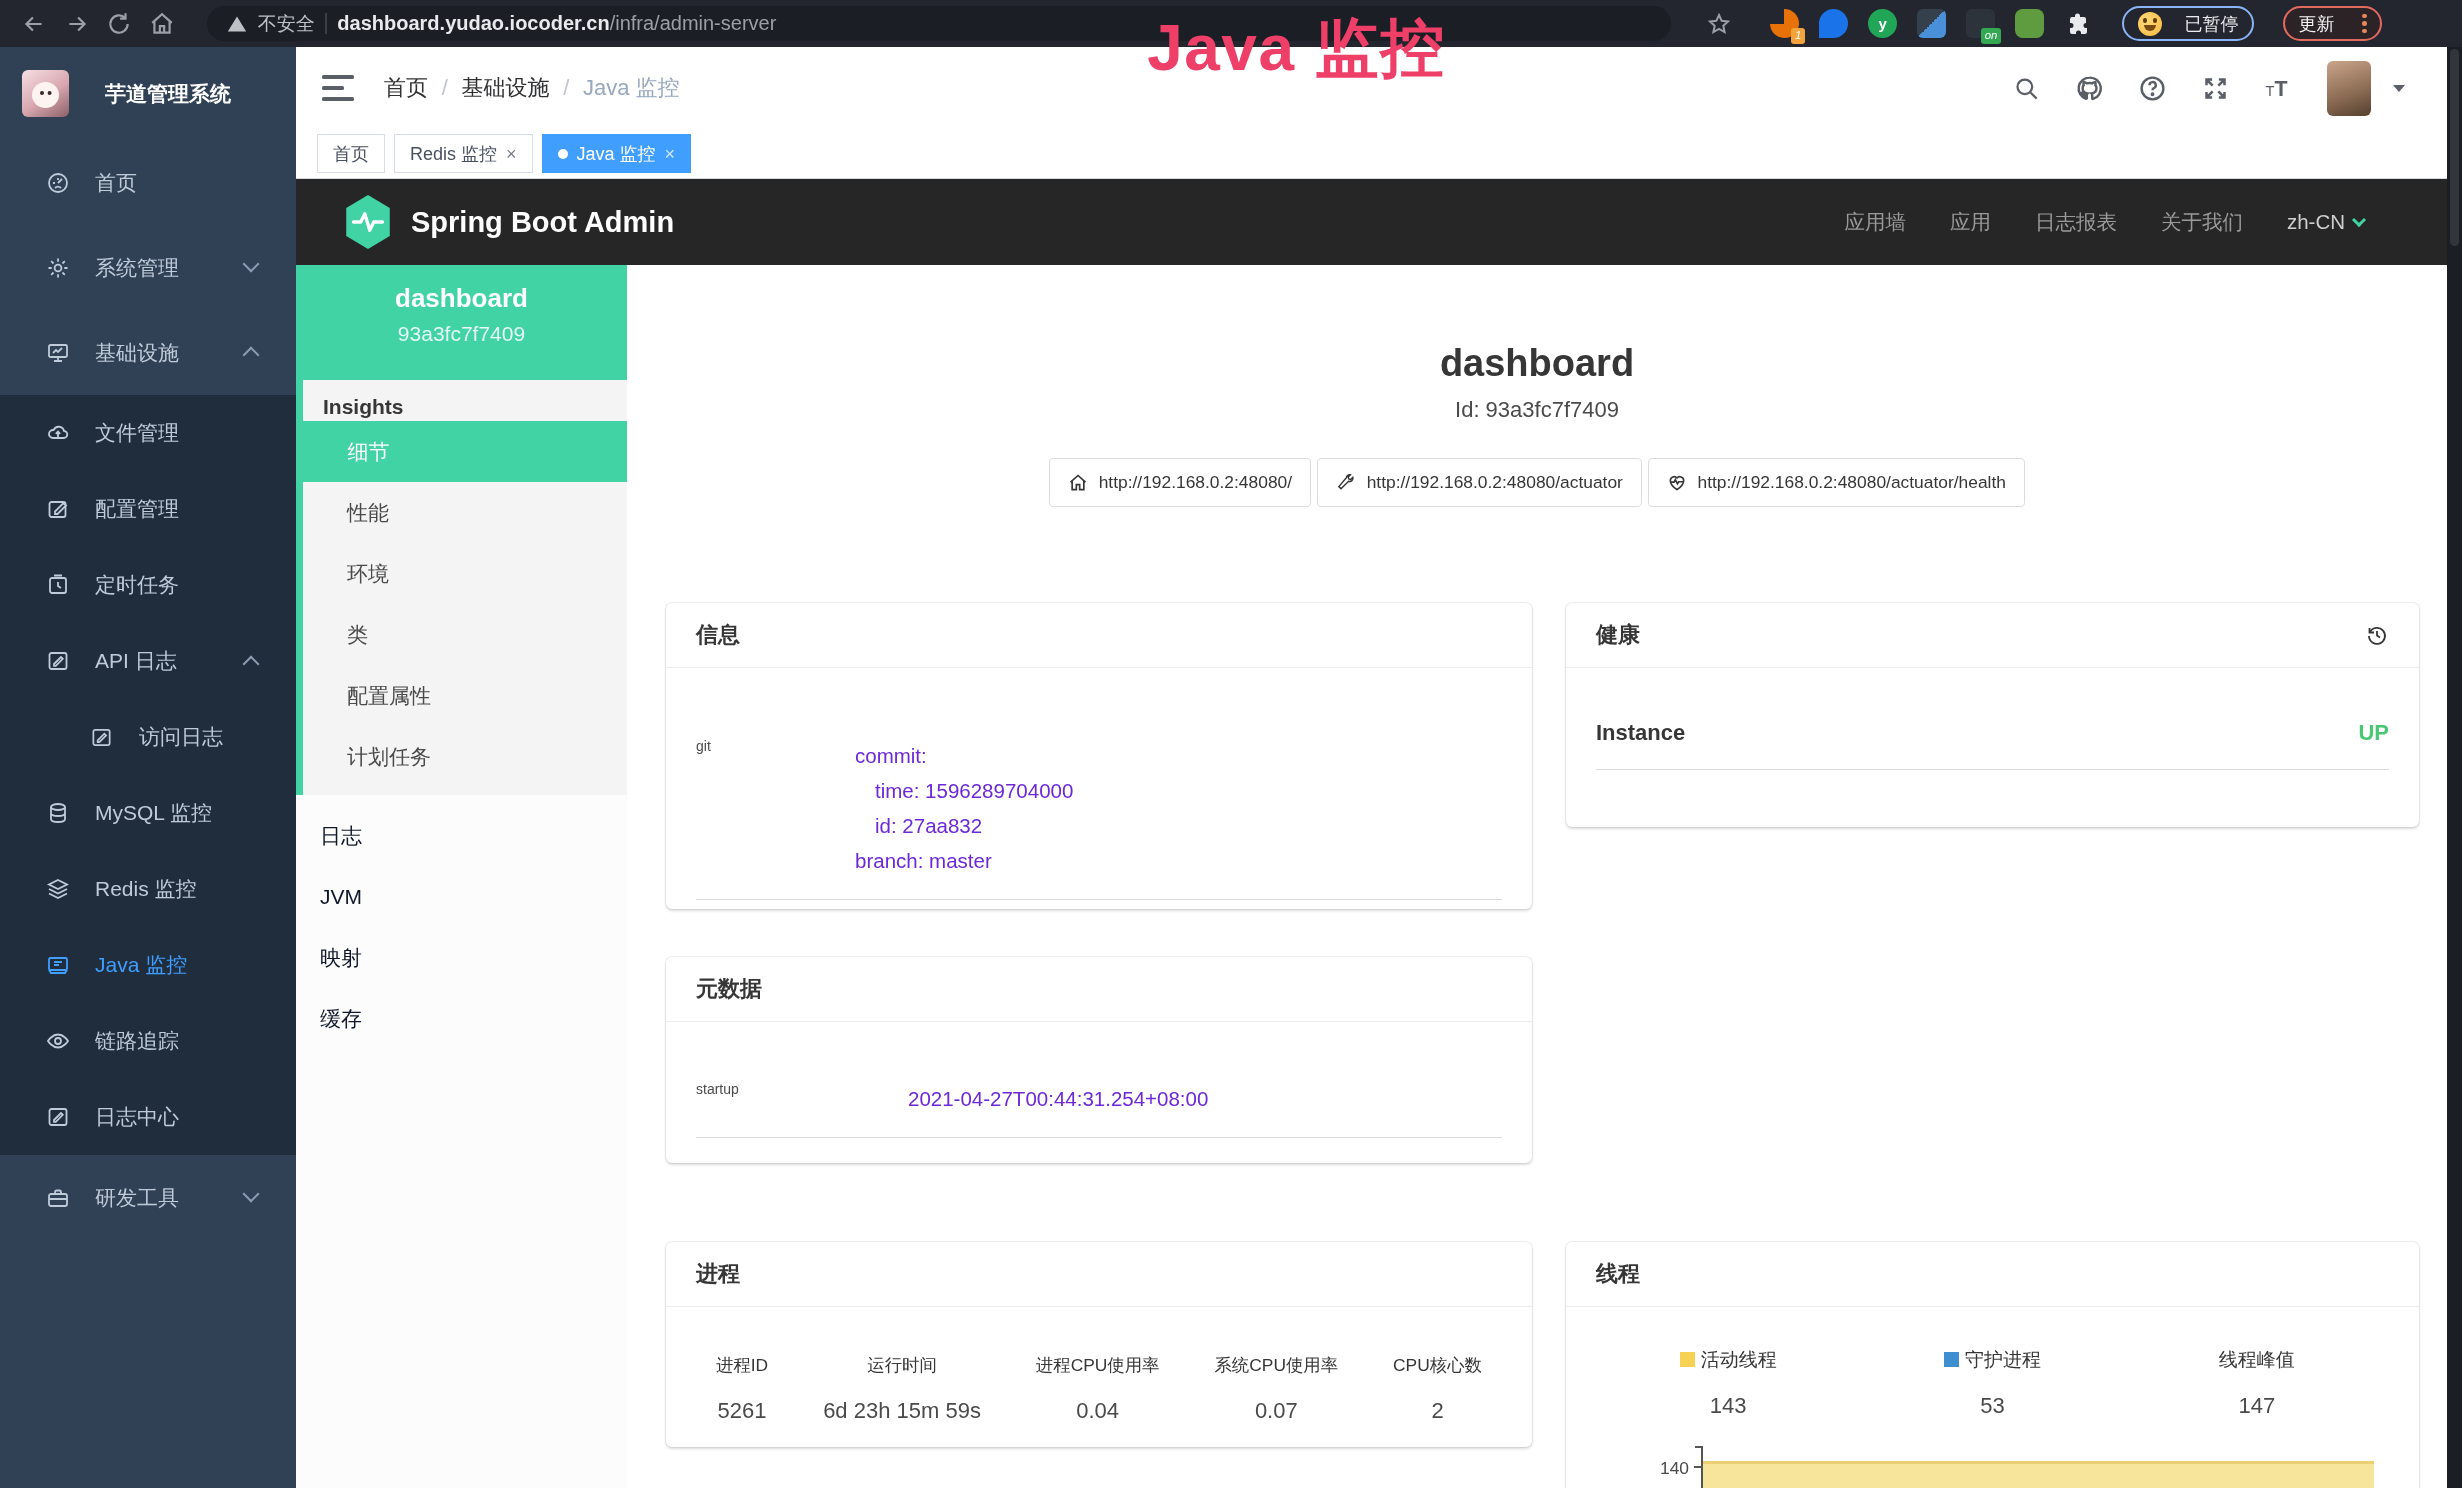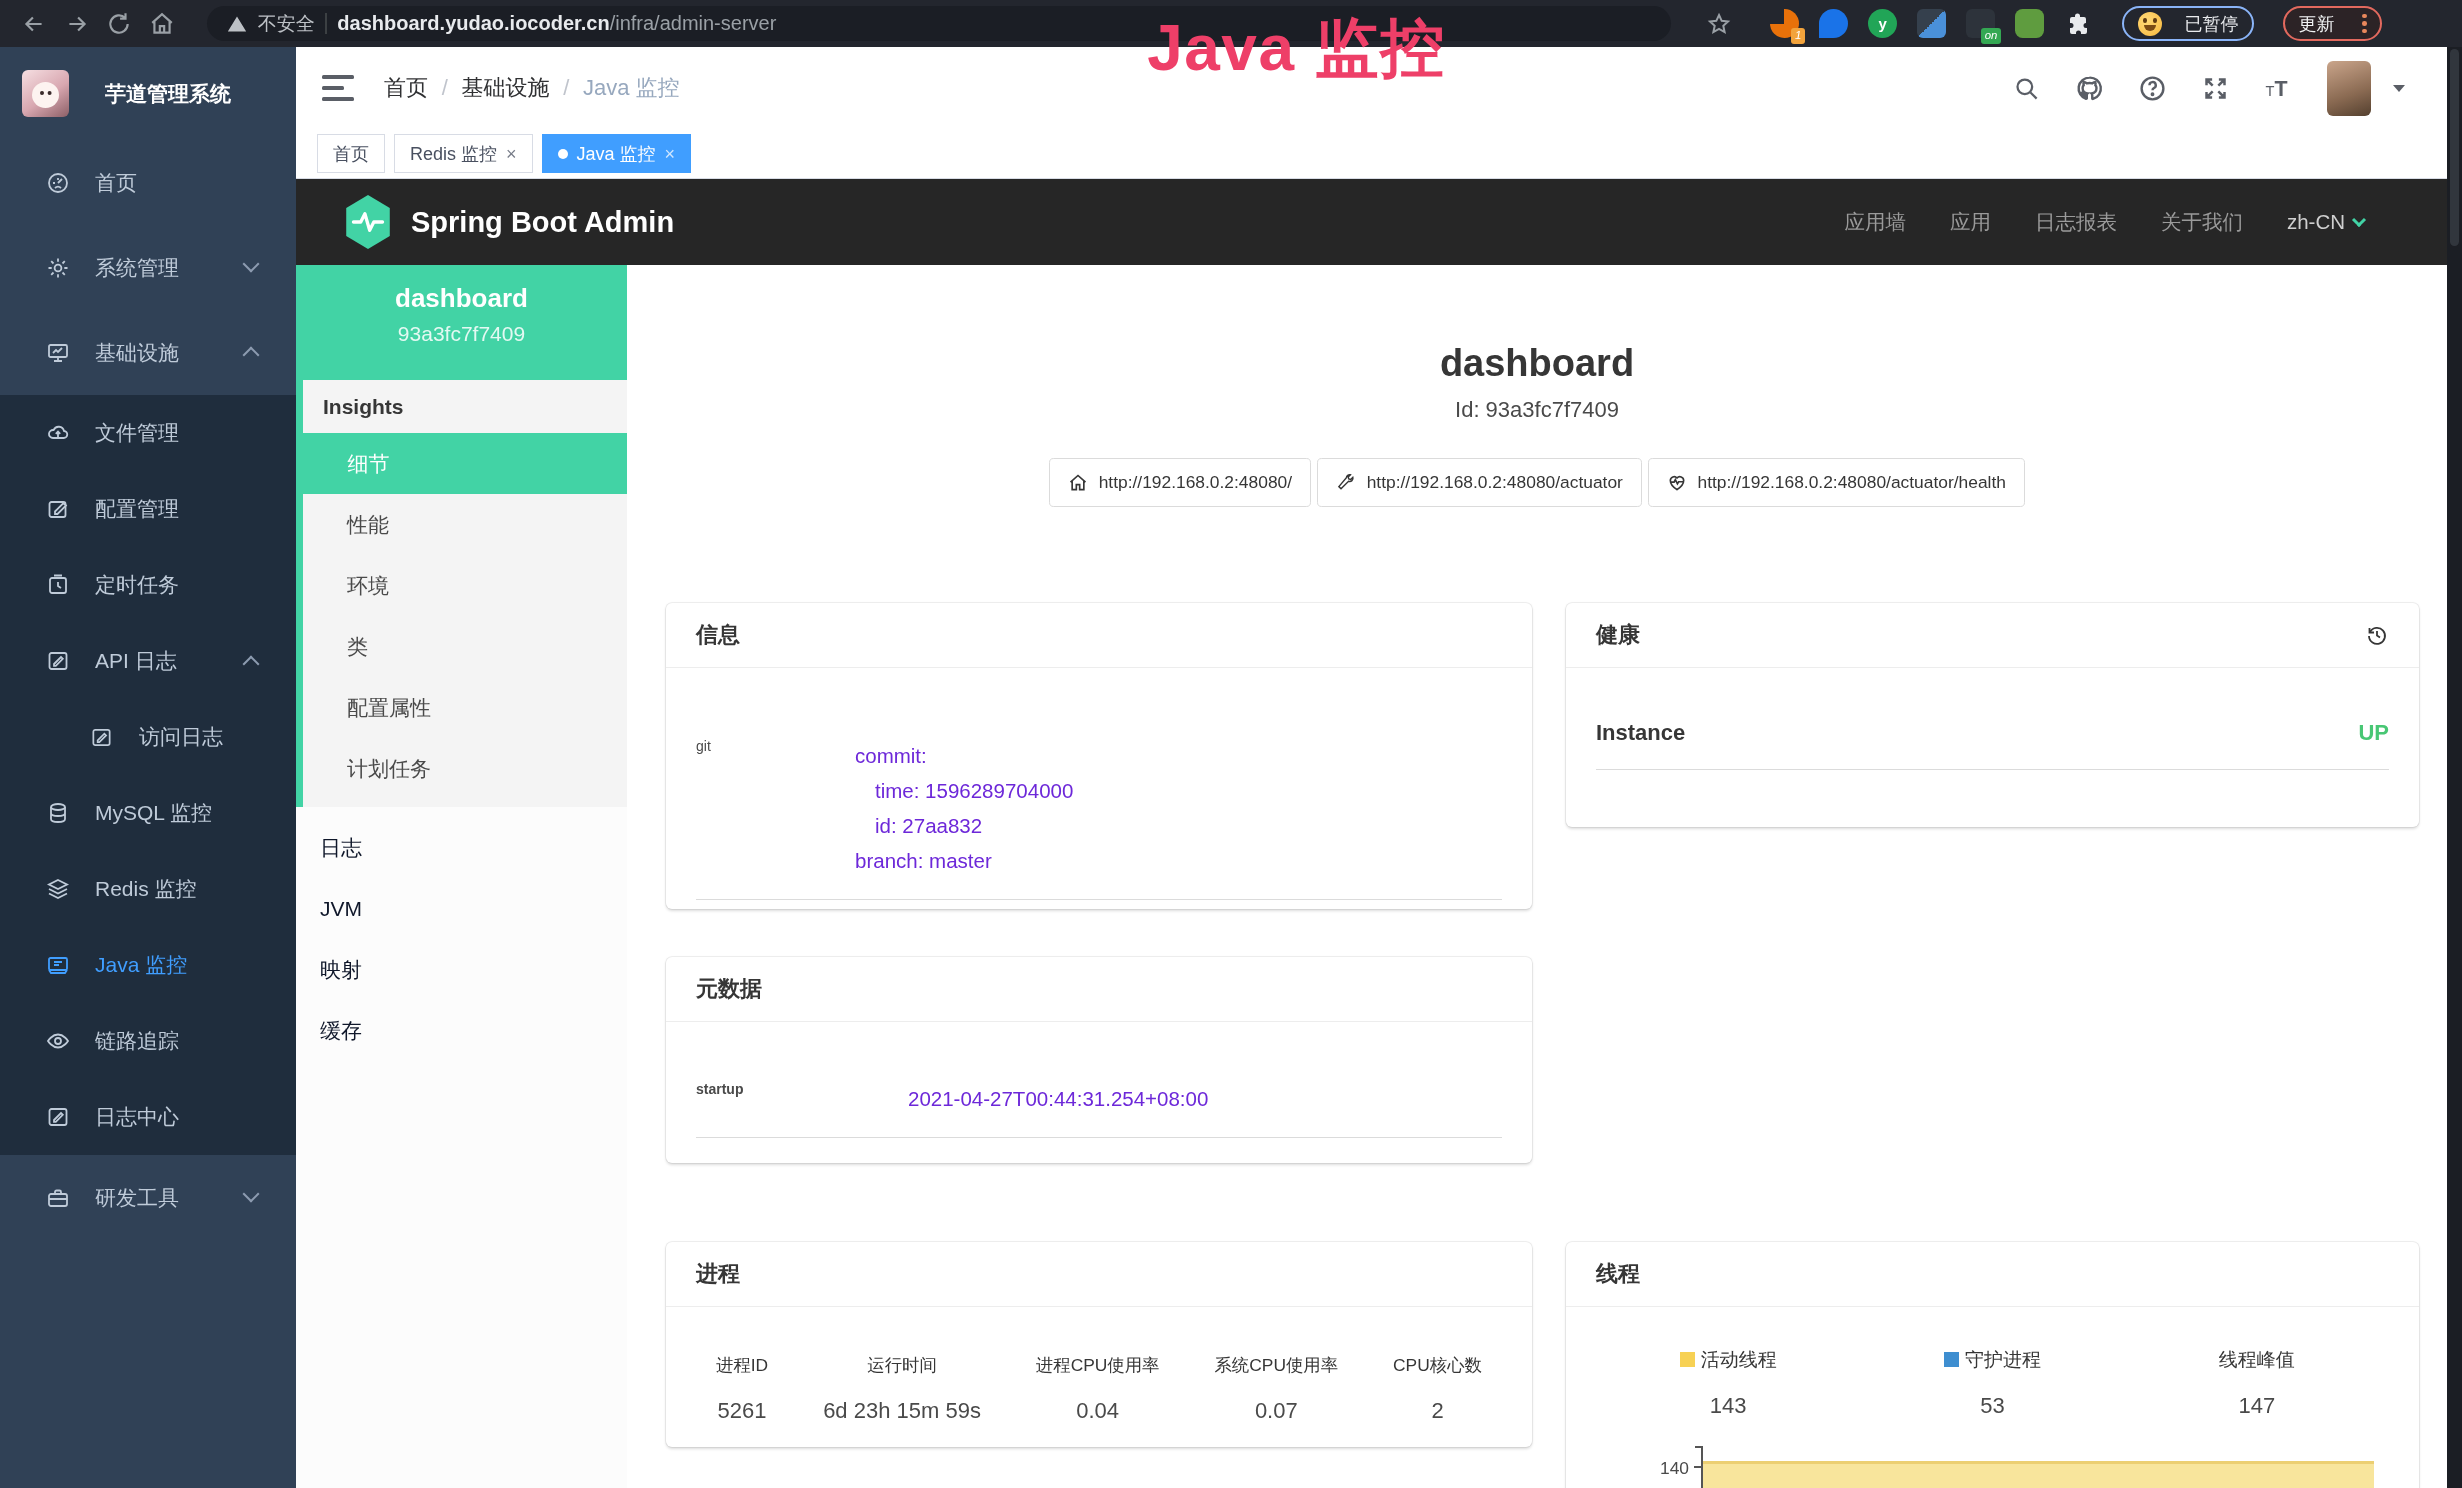--- a/index.html
+++ b/index.html
@@ -80,21 +80,21 @@
   .sba-nav { margin-left:auto; display:flex; align-items:center; gap:44px; font-size:20.5px; color:#9a9a9a; }
   .sba-nav .lang { color:#cfcfcf; display:flex; align-items:center; gap:9px; }
   .chev-green { width:10px; height:10px; border-right:3px solid #42d3a5; border-bottom:3px solid #42d3a5; transform:rotate(45deg); margin-top:-4.6px; }
 
   .sba-body { flex:1; display:flex; min-height:0; background:#fff; }
   .sba-sidebar { width:331px; flex-shrink:0; background:#fcfcfc; }
   .sba-app-header { height:115px; background:#42d3a5; color:#fff; text-align:center; padding-top:18px; }
   .sba-app-name { font-size:26px; font-weight:700; }
   .sba-app-id { font-size:21px; color:rgba(255,255,255,.85); margin-top:7.6px; }
   .sba-group { background:#f4f4f4; border-left:7.6px solid #42d3a5; padding-bottom:7.6px; }
-  .sba-group-label { height:53px; line-height:53px; padding-left:20px; font-size:21px; font-weight:700; color:#363636; }
+  .sba-group-label { height:41px; line-height:53px; padding-left:20px; font-size:21px; font-weight:700; color:#363636; }
   .sba-item { height:61px; line-height:61px; padding-left:44px; font-size:21px; color:#4a4a4a; cursor:pointer; }
   .sba-item.active { background:#42d3a5; color:#fff; margin-left:-7.6px; padding-left:52px; }
   .sba-root { padding-top:10.6px; }
   .sba-root-item { height:61px; line-height:61px; padding-left:24px; font-size:21px; color:#0f172a; cursor:pointer; }
 
   .sba-content { flex:1; position:relative; min-width:0; background:#fff; }
   .sba-title { text-align:center; margin-top:77px; font-size:38px; font-weight:600; color:#363636; }
   .sba-id { text-align:center; margin-top:12px; font-size:22px; color:#4a4a4a; }
   .links-row { display:flex; justify-content:center; gap:6px; margin-top:35px; }
   .link-btn { height:49px; border:0.8px solid #dbdbdb; border-radius:4.6px; background:#fff; display:flex; align-items:center;
@@ -111,21 +111,21 @@
   .card.health { left:939px; top:338px; width:853px; height:224px; }
   .card.metadata { left:39px; top:692px; width:866px; height:206px; }
   .card.process { left:39px; top:977px; width:866px; height:205px; }
   .card.threads { left:939px; top:977px; width:853px; height:512px; }
 
   .kv-row { display:flex; padding:23px 0 21px; border-bottom:0.8px solid #dbdbdb; }
   .kv-label { width:159px; font-size:14px; color:#4a4a4a; flex-shrink:0; }
   .kv-value { font-size:20.5px; color:#6d28d9; line-height:35px; }
   .kv-value .indent { padding-left:20px; }
   .card.info .card-body { padding-top:47px; }
-  .card.metadata .kv-label { width:212px;font-weight:bold; }
+  .card.metadata .kv-label { width:212px; }
   .card.metadata .card-body { padding-top:36px; }
 
   .health-row { display:flex; justify-content:space-between; align-items:center; padding:29px 0 23px; border-bottom:0.8px solid #dbdbdb; }
   .health-name { font-size:22px; font-weight:600; color:#363636; }
   .health-status { font-size:22px; font-weight:700; color:#48c774; }
 
   .proc-table { display:flex; justify-content:space-between; padding:23px 20px 0; }
   .proc-col { text-align:center; }
   .proc-h { font-size:17.4px; color:#363636; }
   .proc-v { font-size:22px; color:#4a4a4a; margin-top:21px; }

